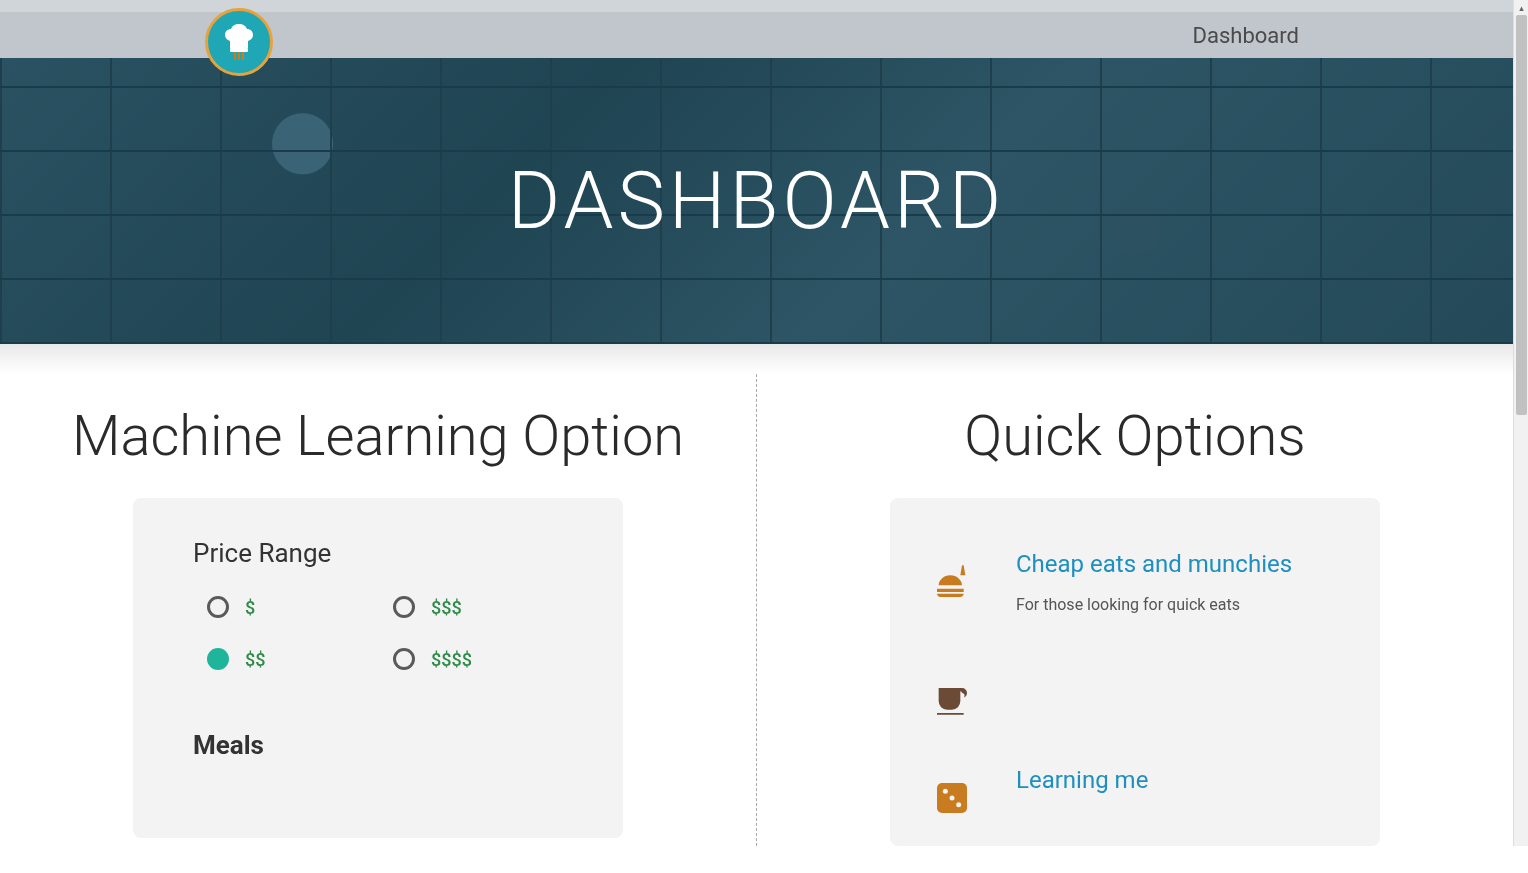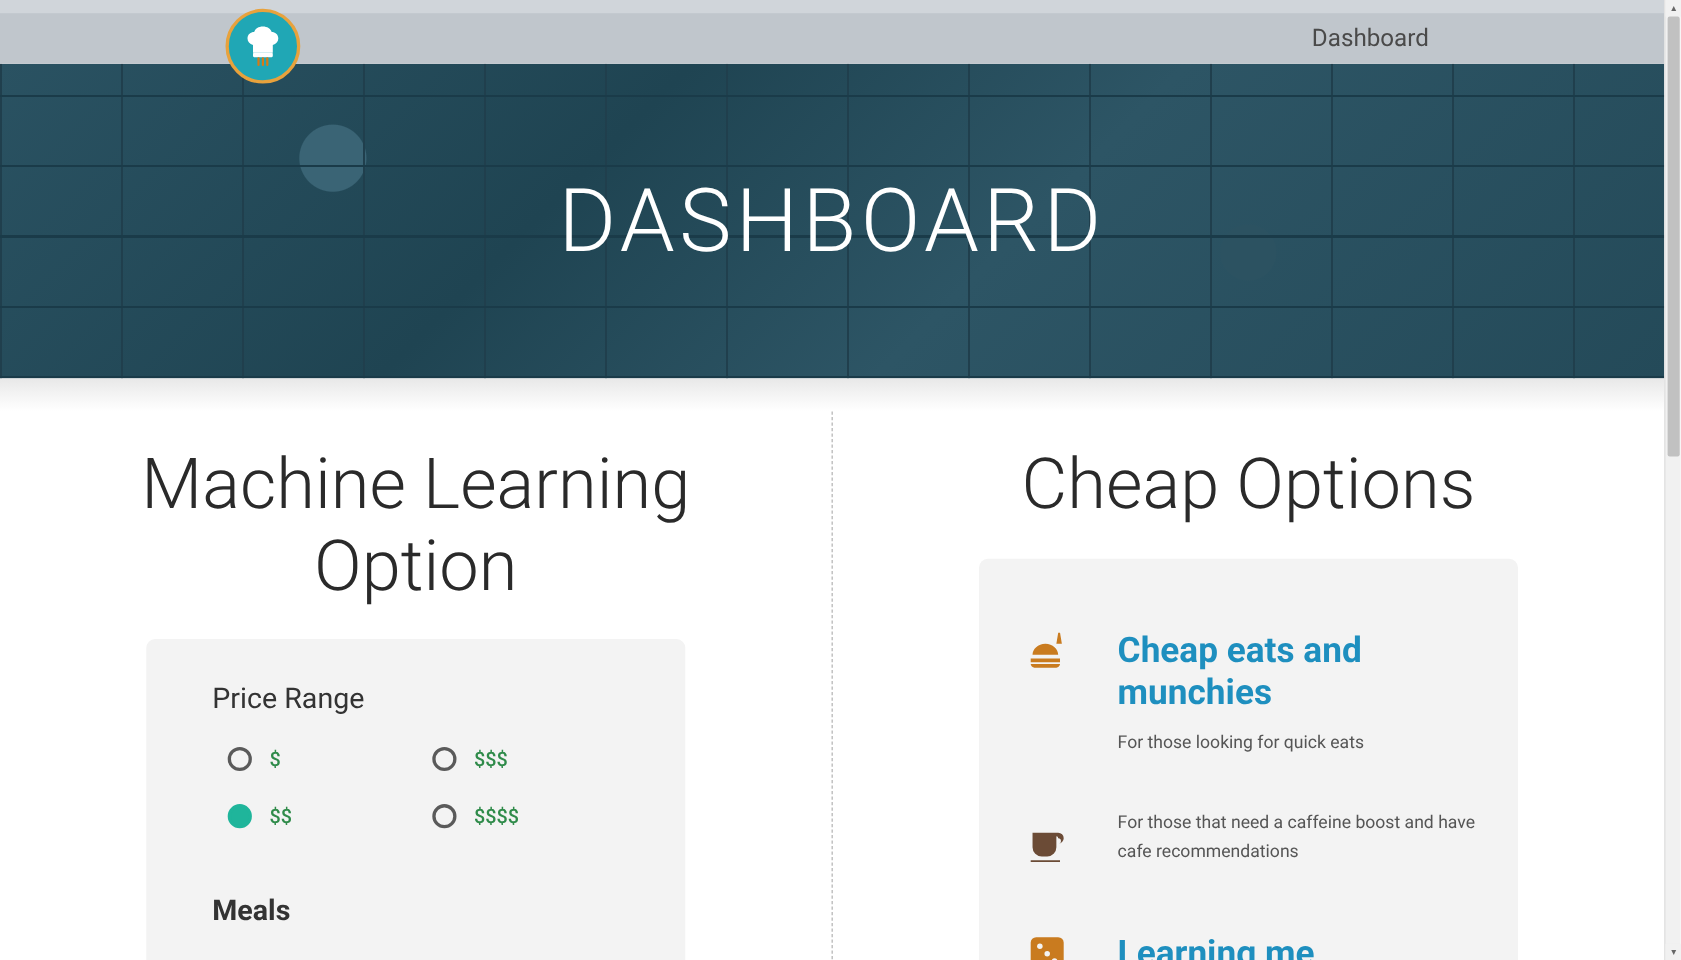--- a/index.html
+++ b/index.html
@@ -76,21 +76,21 @@
   display: flex;
   padding-top: 0;
 }
 .col-left, .col-right {
   flex: 1;
   padding: 0 30px;
 }
 .col-left { border-right: 1px dashed #aaa; }
 .section-title {
   font-weight: 300;
-  font-size: 64px;
+  font-size: 56px;
   text-align: center;
   color: #2a2a2a;
   line-height: 1.15;
   margin: 30px 0;
 }
 
 
 .card {
   background: #f3f3f3;
   border-radius: 8px;
@@ -150,25 +150,24 @@
   flex-shrink: 0;
   display: flex;
   align-items: center;
   justify-content: center;
   margin-top: 12px;
 }
 .quick-icon svg { width: 40px; height: 40px; fill: #c97b1f; }
 .quick-icon.coffee svg { fill: #6b4b36; }
 .quick-item h4 {
   color: #1e8fbf;
-  font-weight: 700;
-  font-size: 32px;
+  font-weight: 400;
+  font-size: 24px;
   margin-bottom: 14px;
   cursor: pointer;
-  margin-top: 12px;
 }
 .quick-item p {
   color: #555;
   font-size: 16px;
   line-height: 1.6;
 }
 
 
 .scrollbar {
   position: absolute;
@@ -235,21 +234,21 @@
 
           <div class="radio"></div>
           <span class="price-label">$$$$</span>
 
         </div>
         <h3 style="margin-top:60px;font-weight:bold;">Meals</h3>
       </div>
     </div>
 
     <div class="col-right">
-      <h2 class="section-title">Cheap Options</h2>
+      <h2 class="section-title">Quick Options</h2>
 
       <div class="quick-card">
 
         <div class="quick-item">
           <div class="quick-icon">
             <svg viewBox="0 0 24 24">
                 <path d="M18 2l-1 6h3l-1-6h-1zM4 14c0-3 3-6 7-6s7 3 7 6H4zm-1 2h16v2H3v-2zm0 3h16c0 1-1 2-2 2H5c-1 0-2-1-2-2z"></path>
               </svg>
           </div>
           <div>
@@ -258,21 +257,20 @@
           </div>
         </div>
 
         <div class="quick-item">
           <div class="quick-icon coffee">
             <svg viewBox="0 0 24 24">
                 <path d="M4 6h14a3 3 0 010 6h-1v2a5 5 0 01-5 5H9a5 5 0 01-5-5V6zm13 2v4h1a1.5 1.5 0 000-3 1 1 0 00-1-1zM3 21h16v1H3z"></path>
               </svg>
           </div>
           <div>
-            <p>For those that need a caffeine boost and have cafe recommendations</p>
           </div>
         </div>
 
         <div class="quick-item">
           <div class="quick-icon">
             <svg viewBox="0 0 24 24">
                 <rect x="3" y="3" width="18" height="18" rx="3"></rect>
                 <circle cx="8" cy="8" r="1.5" fill="#f3f3f3"></circle>
                 <circle cx="16" cy="16" r="1.5" fill="#f3f3f3"></circle>
                 <circle cx="12" cy="12" r="1.5" fill="#f3f3f3"></circle>

